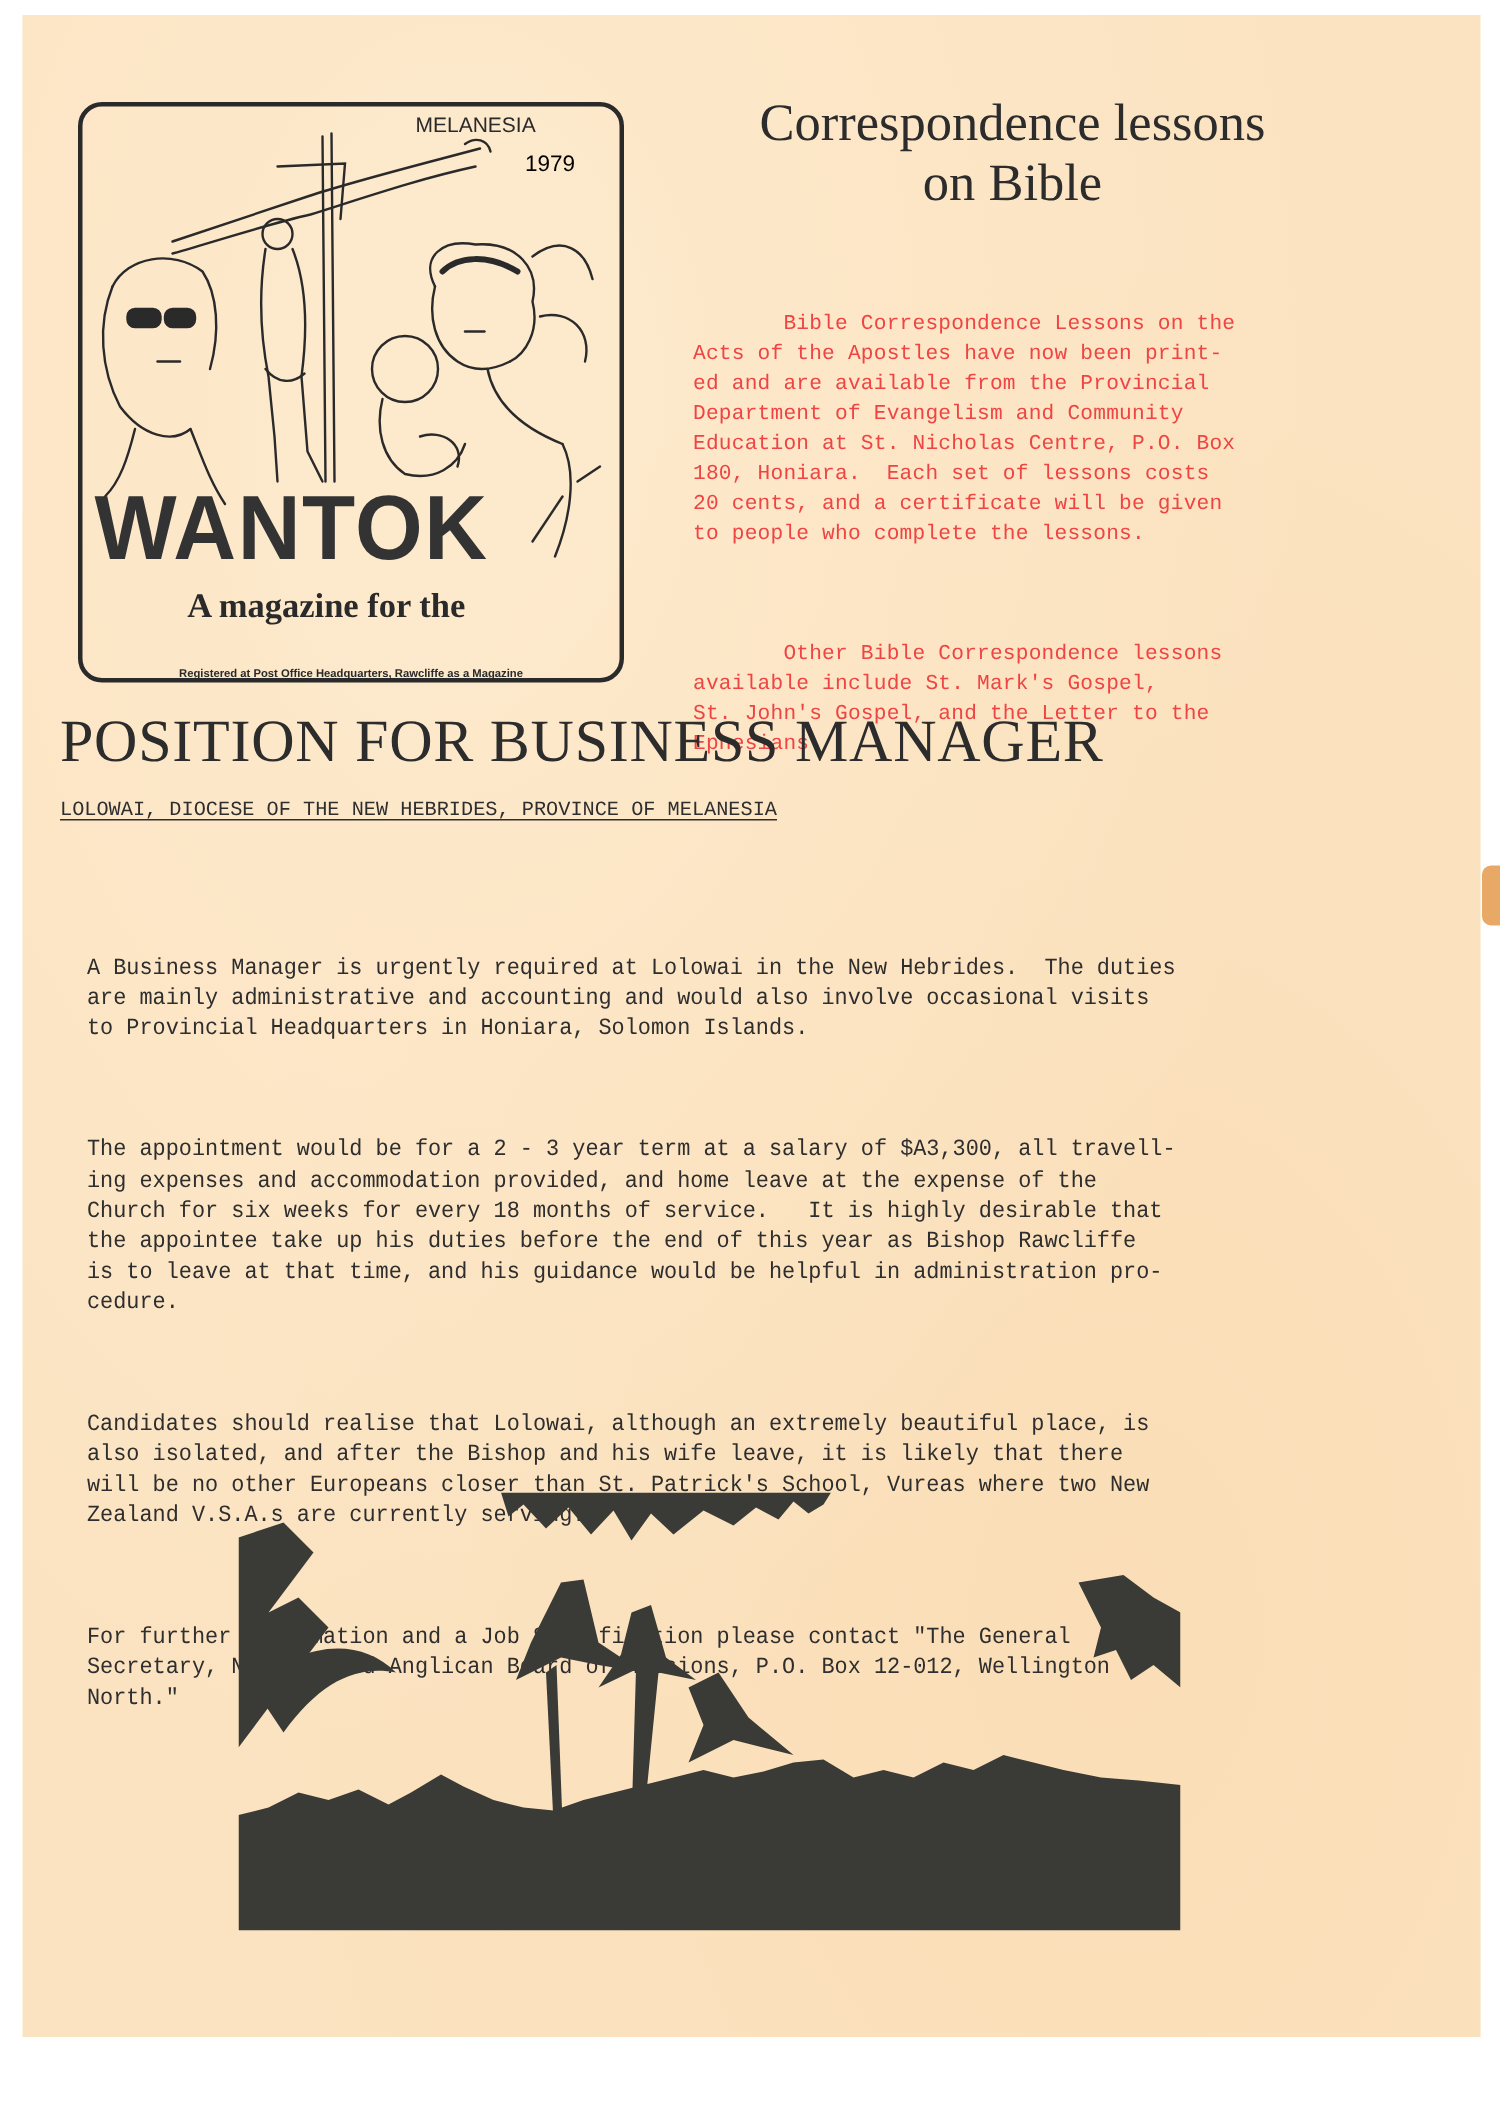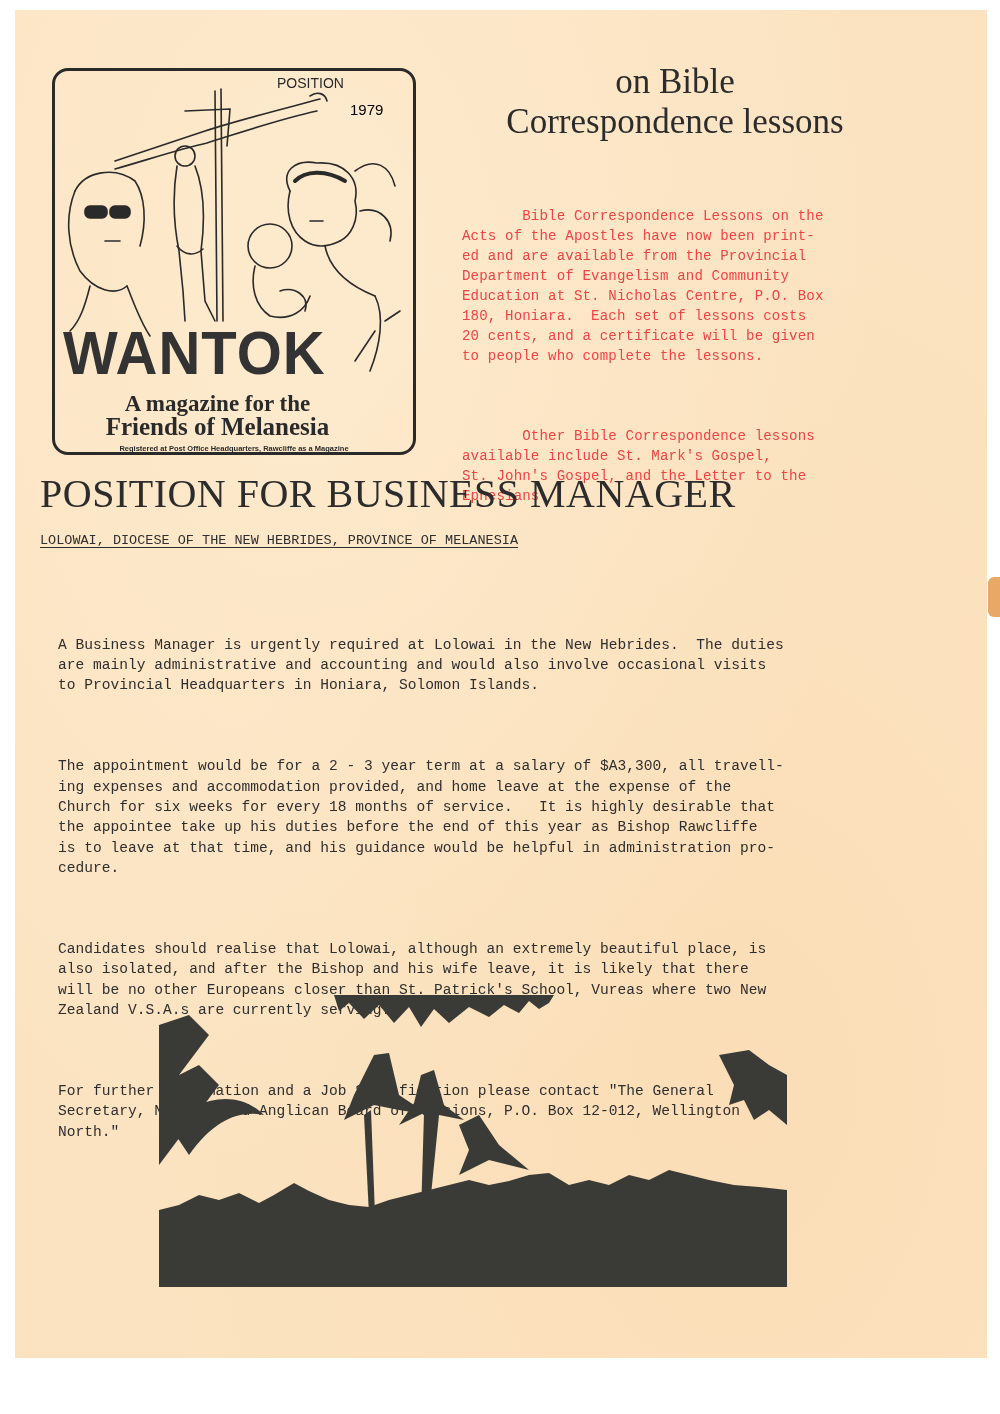--- a/index.html
+++ b/index.html
@@ -122,31 +122,30 @@
       <circle cx="215" cy="175" r="22"></circle>
       <path d="M200 195 C195 215, 200 235, 215 245 C235 250, 250 240, 255 225"></path>
       <path d="M225 220 C240 215, 255 225, 250 240"></path>
 
       <path d="M300 100 C320 85, 335 95, 340 115"></path>
       <path d="M305 140 C325 135, 340 150, 335 170"></path>
       <path d="M330 250 L345 240"></path>
       <path d="M300 290 L320 260"></path>
     </g>
   </svg>
-  <div class="mast-month">POSITION</div>
+  <div class="mast-month">MELANESIA</div>
   <div class="mast-year">1979</div>
   <div class="mast-logo">WANTOK</div>
   <div class="mast-tag mast-tag1">A magazine for the</div>
-  <div class="mast-tag mast-tag2">Friends of Melanesia</div>
   <div class="mast-reg">Registered at Post Office Headquarters, Rawcliffe as a Magazine</div>
 </div>
 
 <div class="corr-title">
+  <div>Correspondence lessons</div>
   <div>on Bible</div>
-  <div>Correspondence lessons</div>
 </div>
 <div class="corr-body typewriter">
   <p>       Bible Correspondence Lessons on the
 Acts of the Apostles have now been print-
 ed and are available from the Provincial
 Department of Evangelism and Community
 Education at St. Nicholas Centre, P.O. Box
 180, Honiara.  Each set of lessons costs
 20 cents, and a certificate will be given
 to people who complete the lessons.</p>

